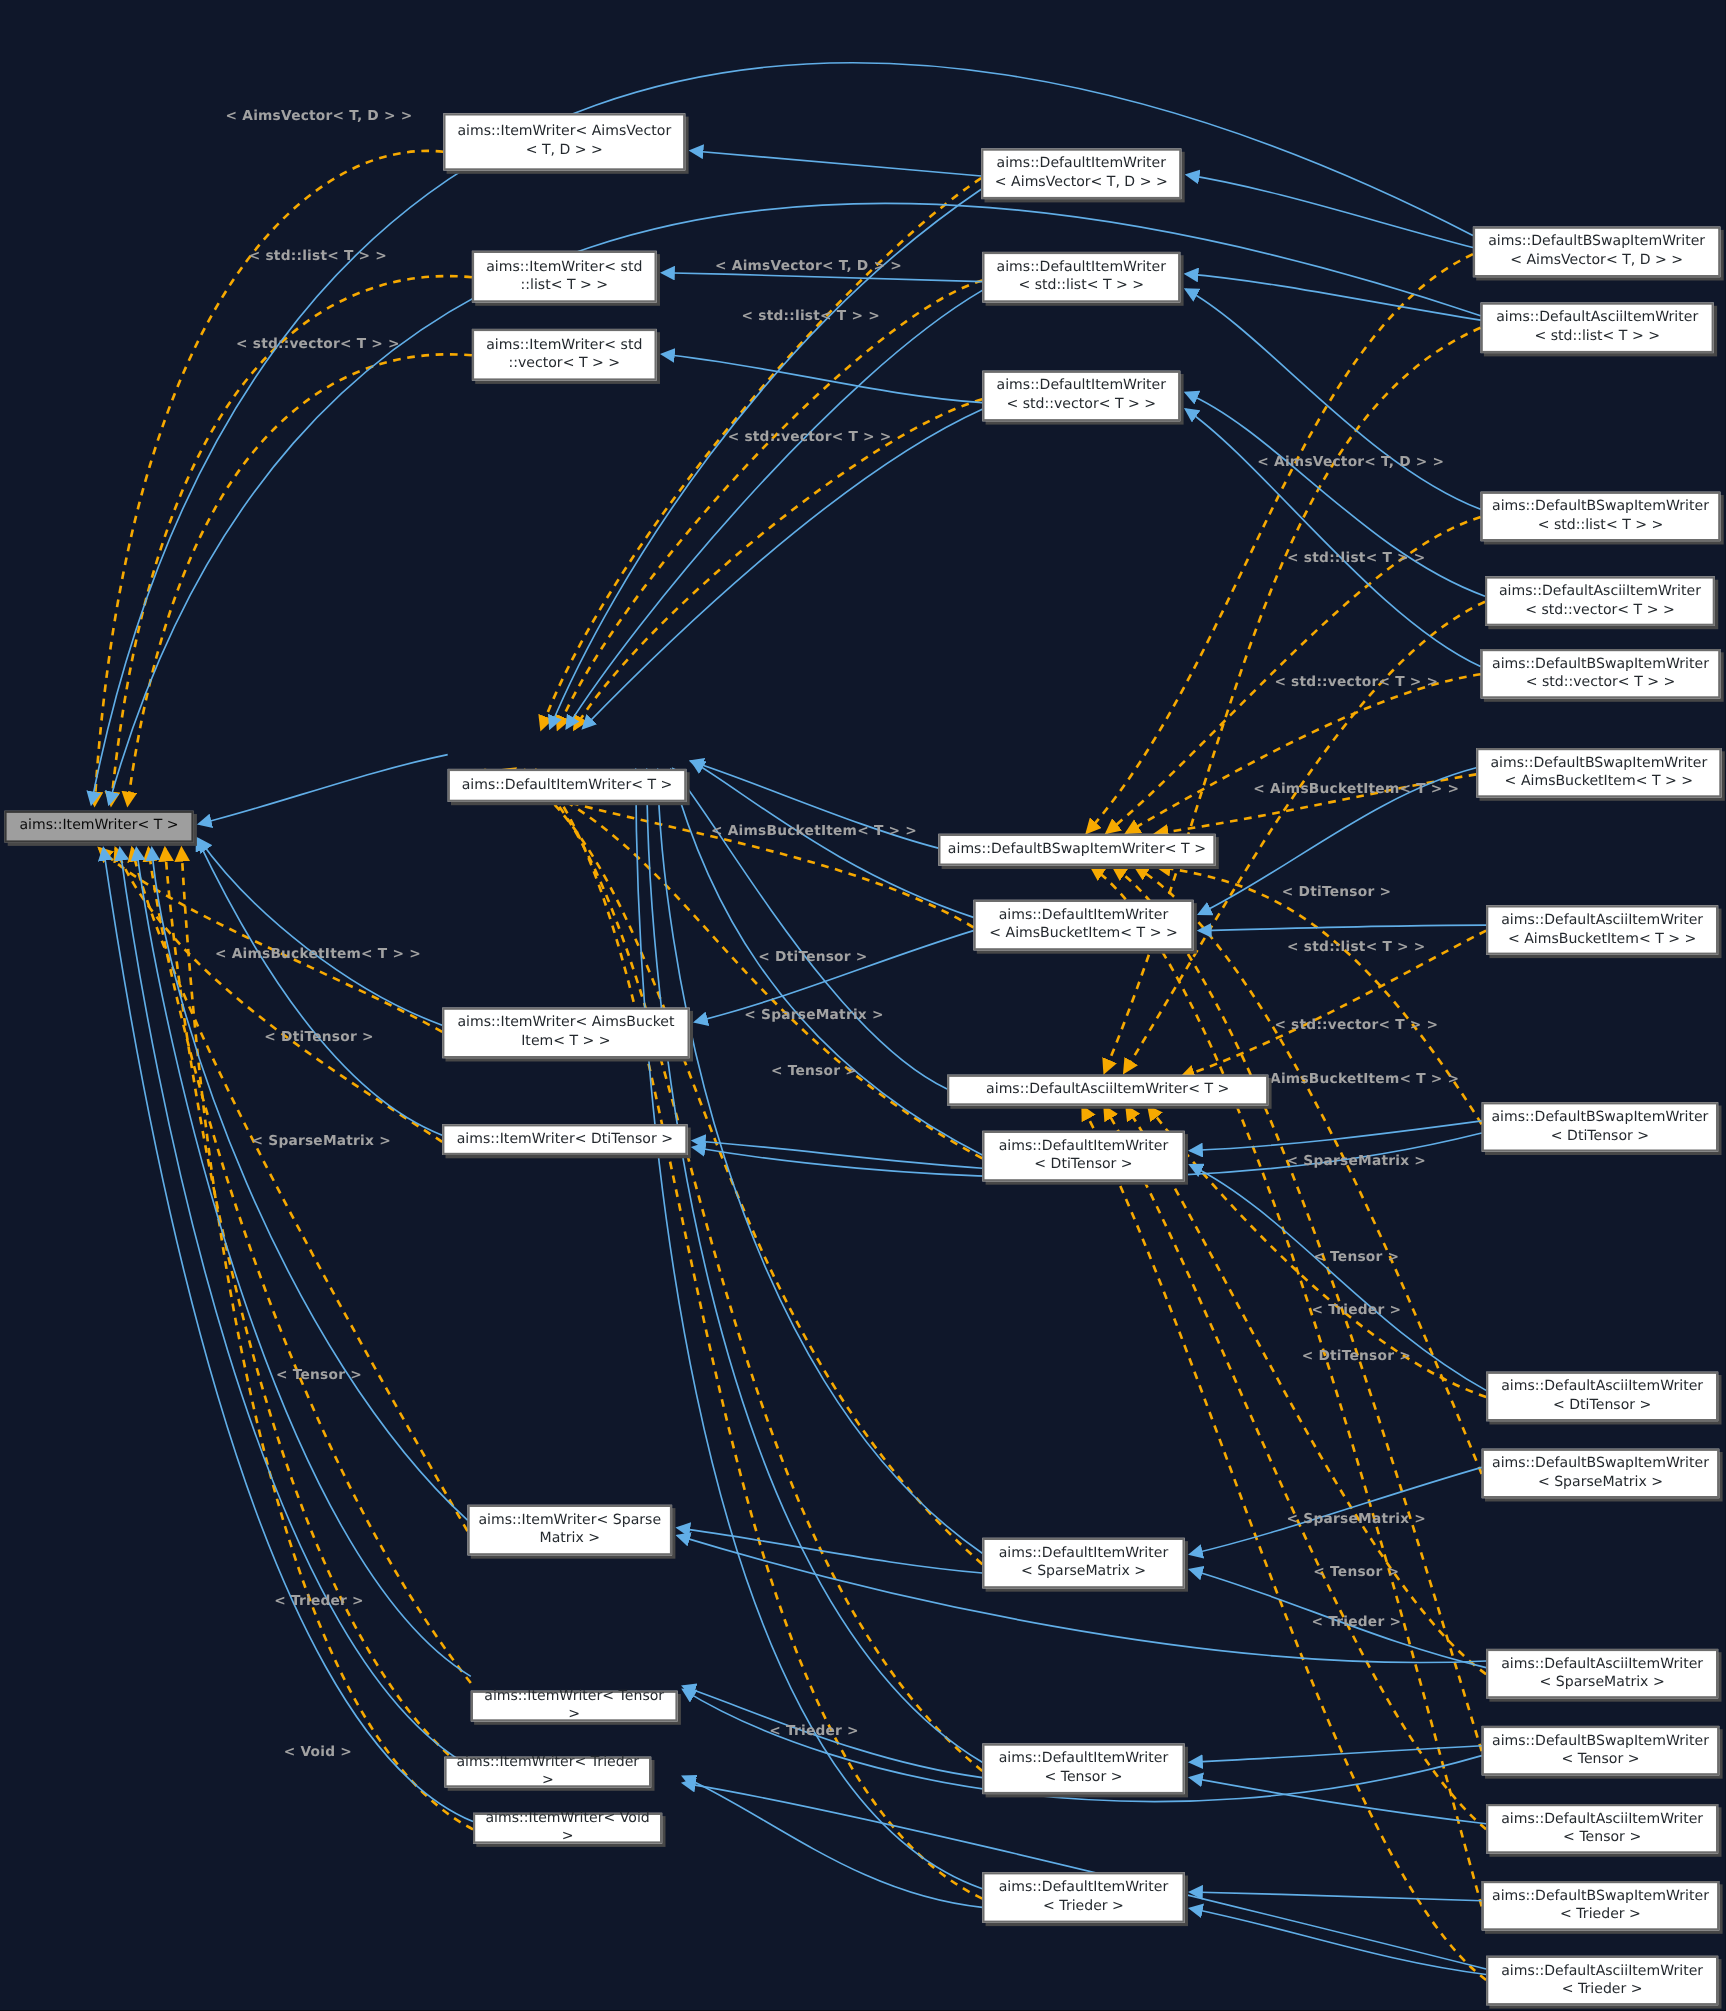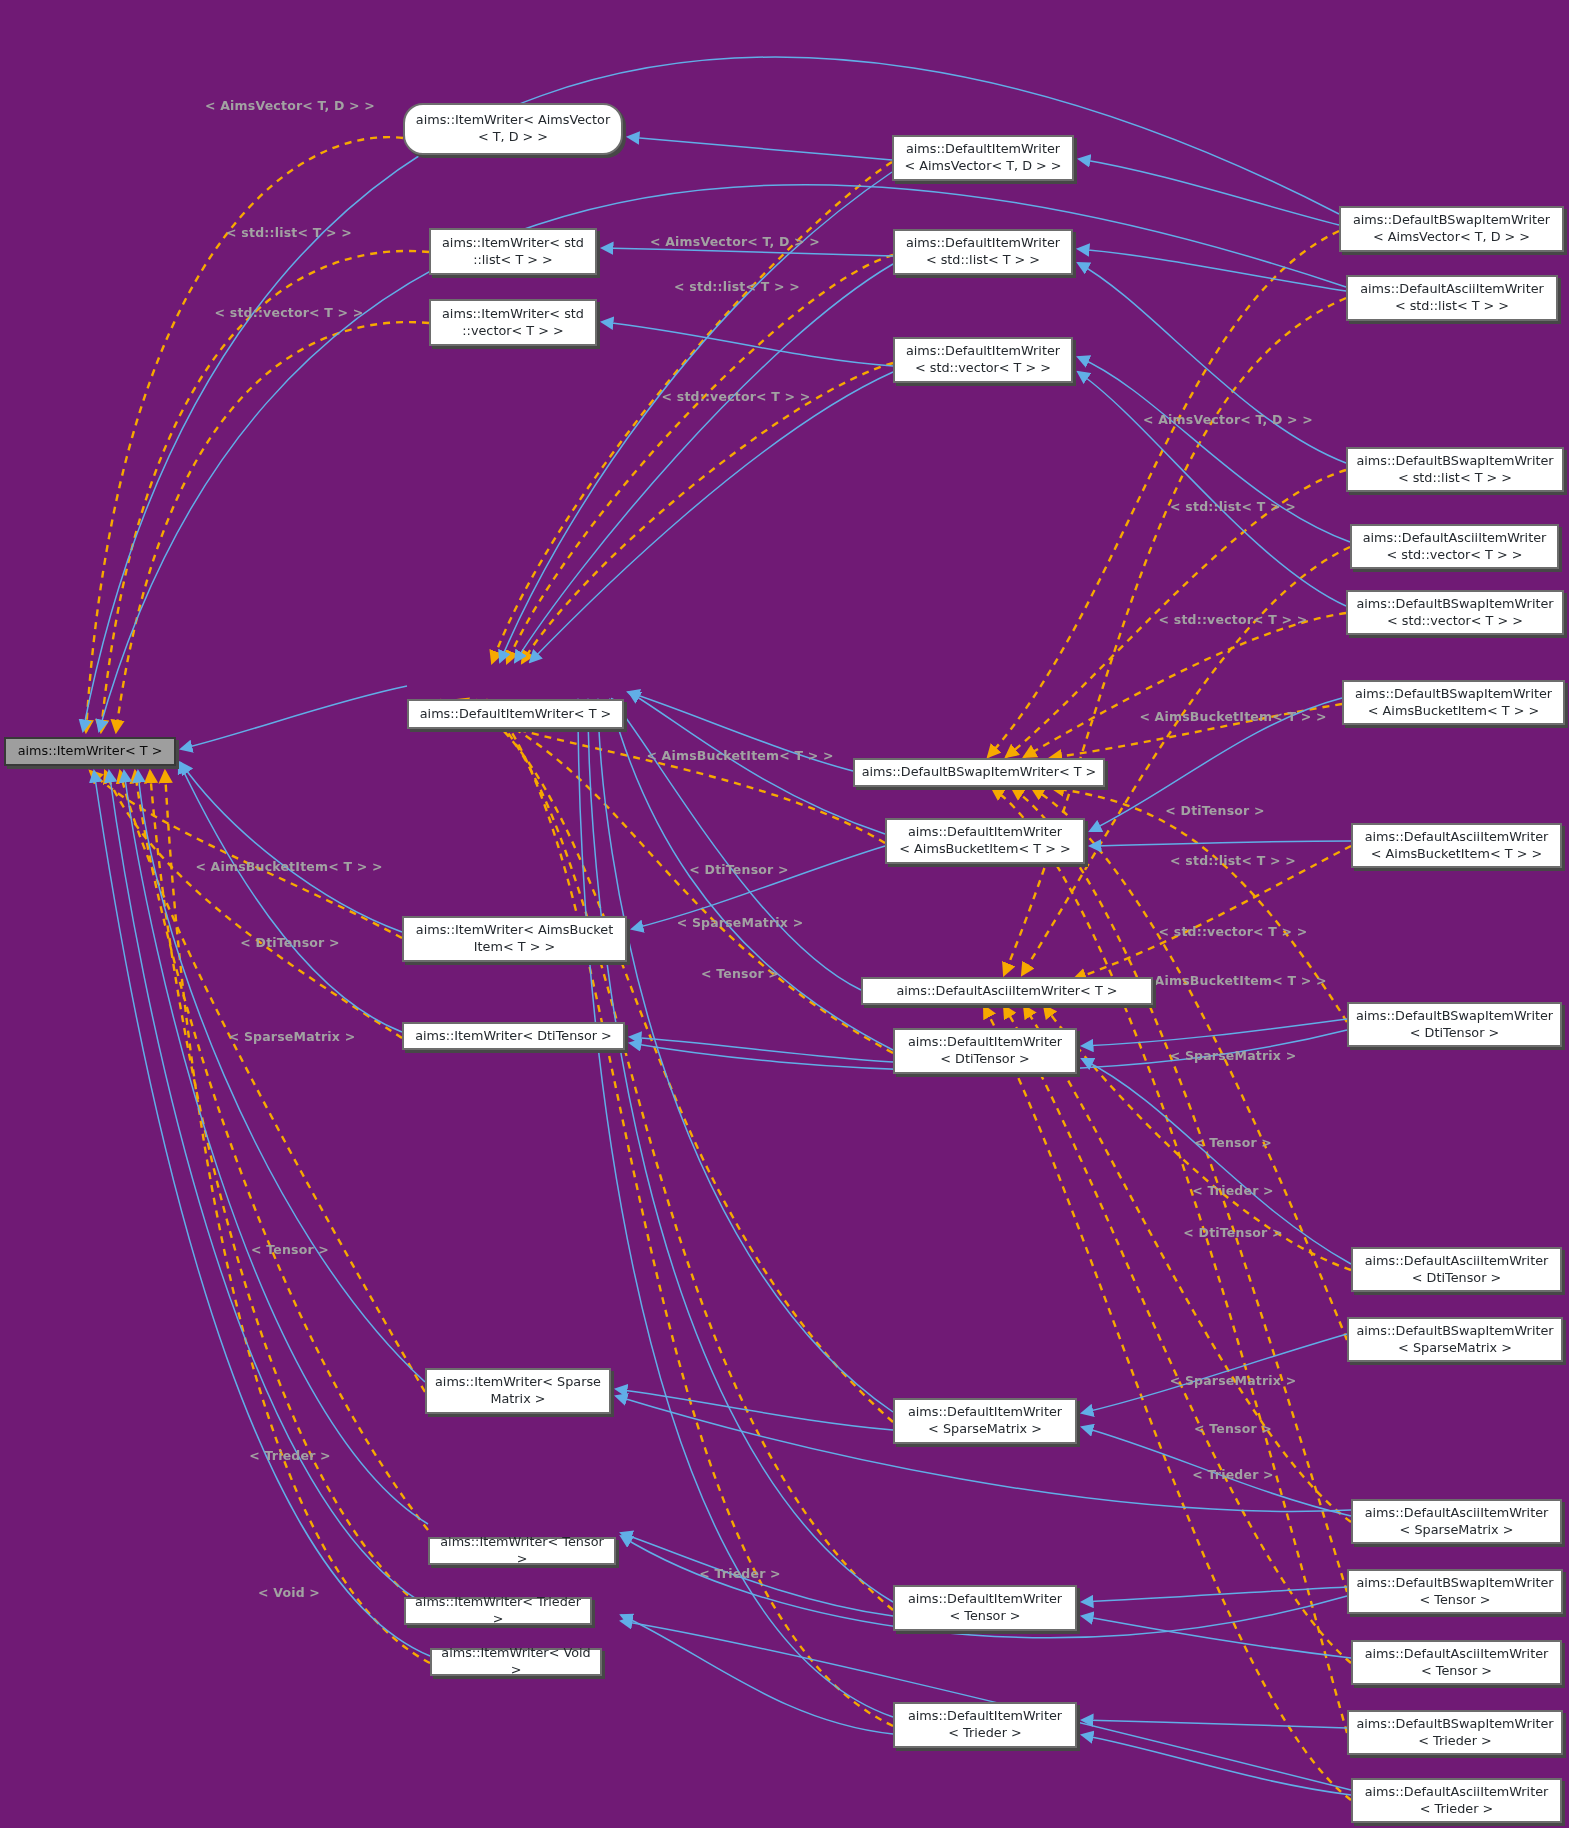--- a/index.html
+++ b/index.html
@@ -18,21 +18,21 @@
     position:absolute;transform:translate(-50%,-50%);white-space:nowrap;
     color:#a2a2a2;font-size:12.5px;font-weight:600;letter-spacing:0.2px;
     pointer-events:none;
   }
   .edge-i{stroke:#61aee7;stroke-width:1.5;fill:none;}
   .edge-s{stroke:#f7a900;stroke-width:2.4;fill:none;stroke-dasharray:7 6;}
 </style>
 </head>
 <body>
 
-<div id="diagram" style="width: 1569px; height: 1828px; background: #701a75;">
+<div id="diagram" style="width: 1569px; height: 1828px; background: #0f172a;">
     <svg width="1569" height="1828" viewBox="0 0 1569 1828" id="edge-layer">
       <defs>
         <marker id="arr-i" viewBox="0 0 10 10" refX="8.5" refY="5" markerWidth="9" markerHeight="9" orient="auto">
           <path d="M0,0 L10,5 L0,10 z" fill="#61aee7"></path>
         </marker>
         <marker id="arr-s" viewBox="0 0 10 10" refX="8.5" refY="5" markerWidth="6" markerHeight="6" orient="auto">
           <path d="M0,0 L10,5 L0,10 z" fill="#f7a900"></path>
         </marker>
       </defs>
       <path d="M403,138 C290,125 115,260 86,732" class="edge-s" marker-end="url(#arr-s)"></path>
@@ -141,21 +141,21 @@
       <div class="edge-label" style="left: 1233px; top: 931px;">&lt; std::vector&lt; T &gt; &gt;</div>
       <div class="edge-label" style="left: 1233px; top: 980px;">&lt; AimsBucketItem&lt; T &gt; &gt;</div>
       <div class="edge-label" style="left: 1233px; top: 1055px;">&lt; SparseMatrix &gt;</div>
       <div class="edge-label" style="left: 1233px; top: 1142px;">&lt; Tensor &gt;</div>
       <div class="edge-label" style="left: 1233px; top: 1190px;">&lt; Trieder &gt;</div>
       <div class="edge-label" style="left: 1233px; top: 1232px;">&lt; DtiTensor &gt;</div>
       <div class="edge-label" style="left: 1233px; top: 1380px;">&lt; SparseMatrix &gt;</div>
       <div class="edge-label" style="left: 1233px; top: 1428px;">&lt; Tensor &gt;</div>
       <div class="edge-label" style="left: 1233px; top: 1474px;">&lt; Trieder &gt;</div>
       <div class="class-node focal" style="left: 4px; top: 737px; width: 172px; height: 29px;">aims::ItemWriter&lt; T &gt;</div>
-      <div class="class-node" style="left: 403px; top: 103px; width: 220px; height: 52px; border-radius: 20px;">aims::ItemWriter&lt; AimsVector
+      <div class="class-node" style="left: 403px; top: 103px; width: 220px; height: 52px;">aims::ItemWriter&lt; AimsVector
 &lt; T, D &gt; &gt;</div>
       <div class="class-node" style="left: 429px; top: 228px; width: 168px; height: 47px;">aims::ItemWriter&lt; std
 ::list&lt; T &gt; &gt;</div>
       <div class="class-node" style="left: 429px; top: 299px; width: 168px; height: 47px;">aims::ItemWriter&lt; std
 ::vector&lt; T &gt; &gt;</div>
       <div class="class-node" style="left: 402px; top: 916px; width: 225px; height: 46px;">aims::ItemWriter&lt; AimsBucket
 Item&lt; T &gt; &gt;</div>
       <div class="class-node" style="left: 402px; top: 1022px; width: 223px; height: 28px; text-align: center;">aims::ItemWriter&lt; DtiTensor &gt;</div>
       <div class="class-node" style="left: 425px; top: 1368px; width: 186px; height: 46px;">aims::ItemWriter&lt; Sparse
 Matrix &gt;</div>

